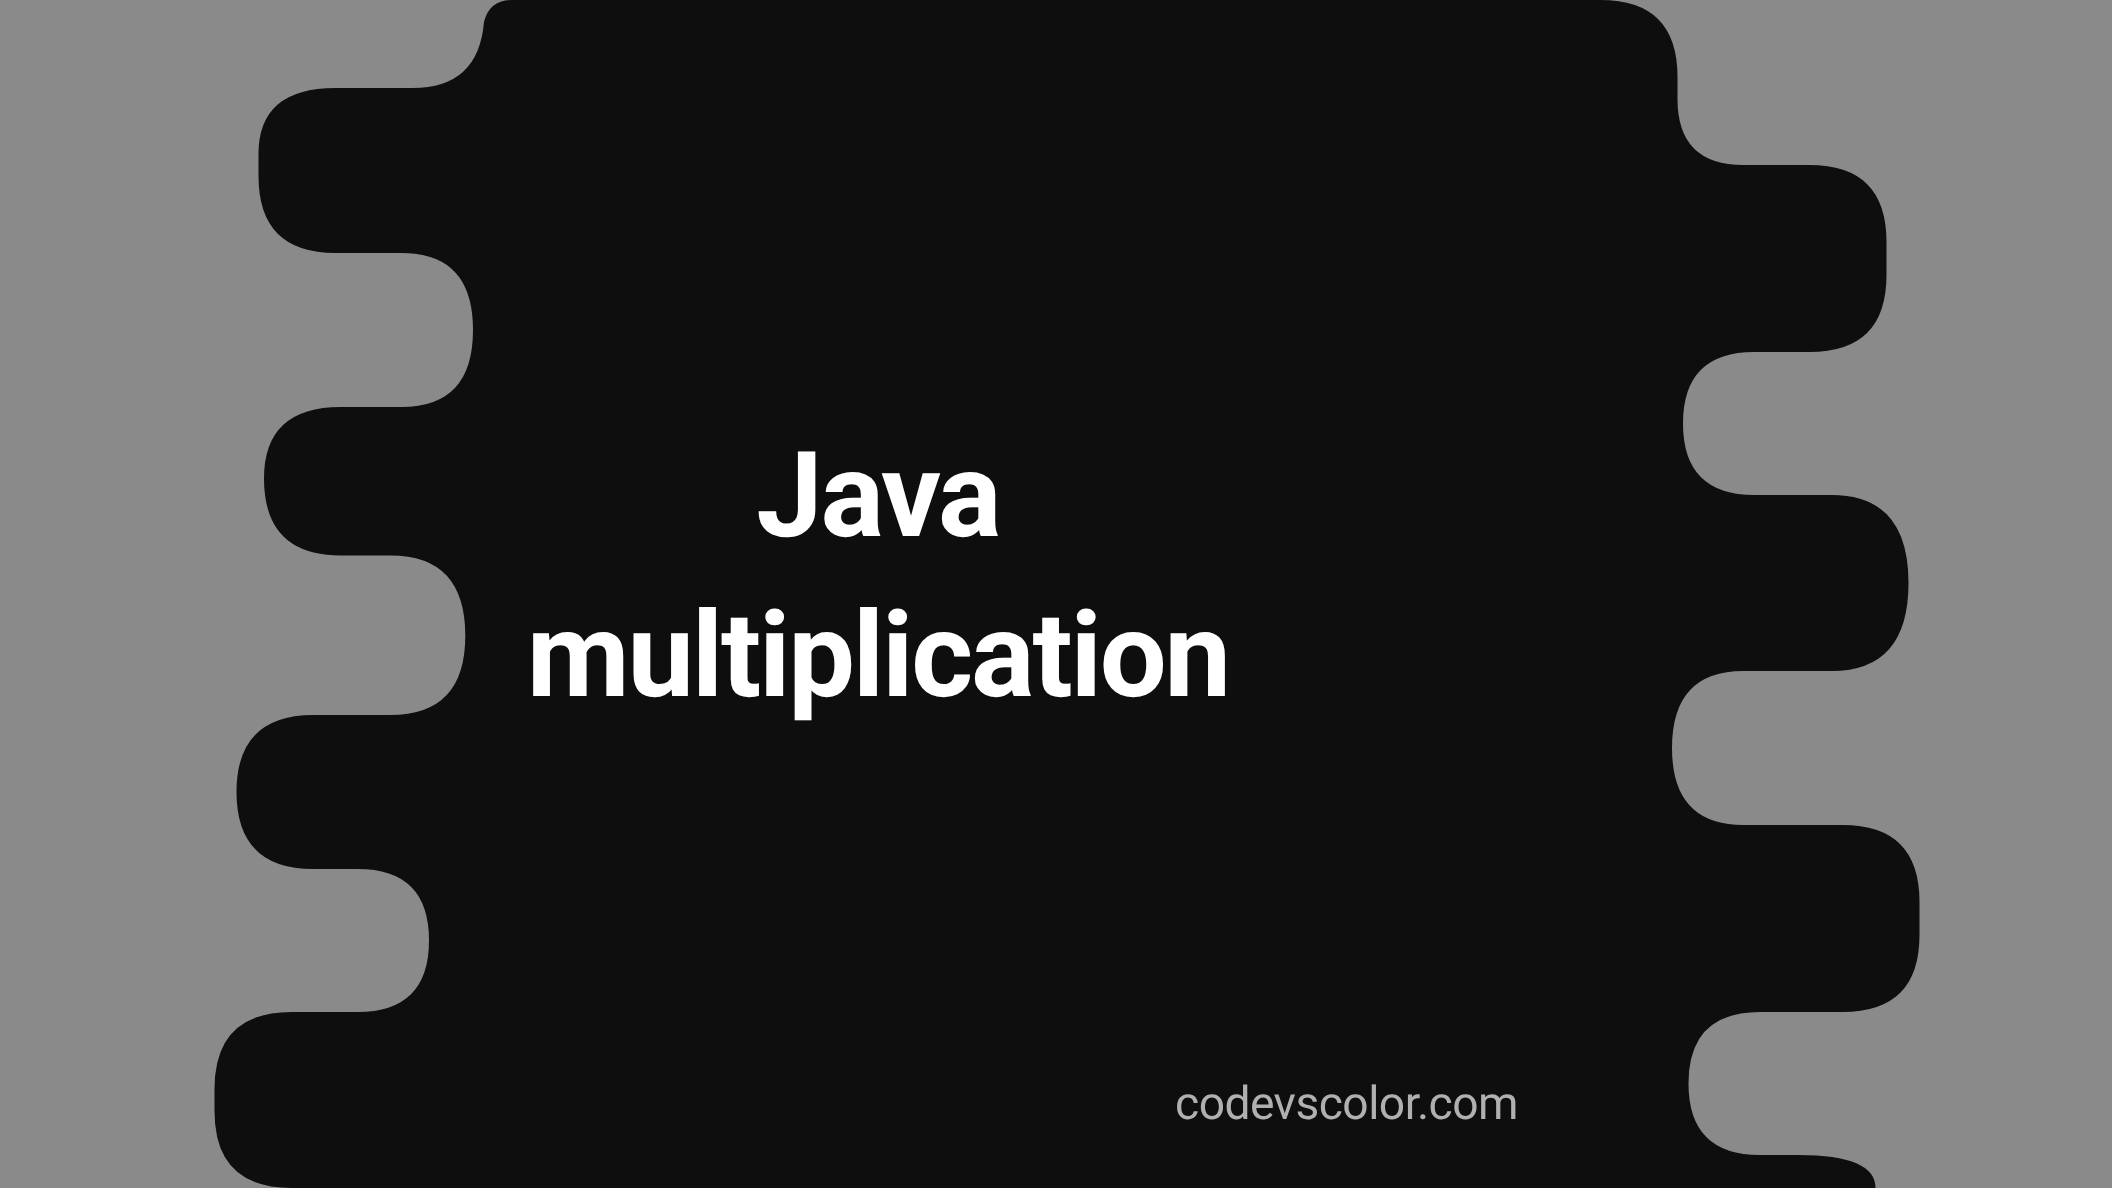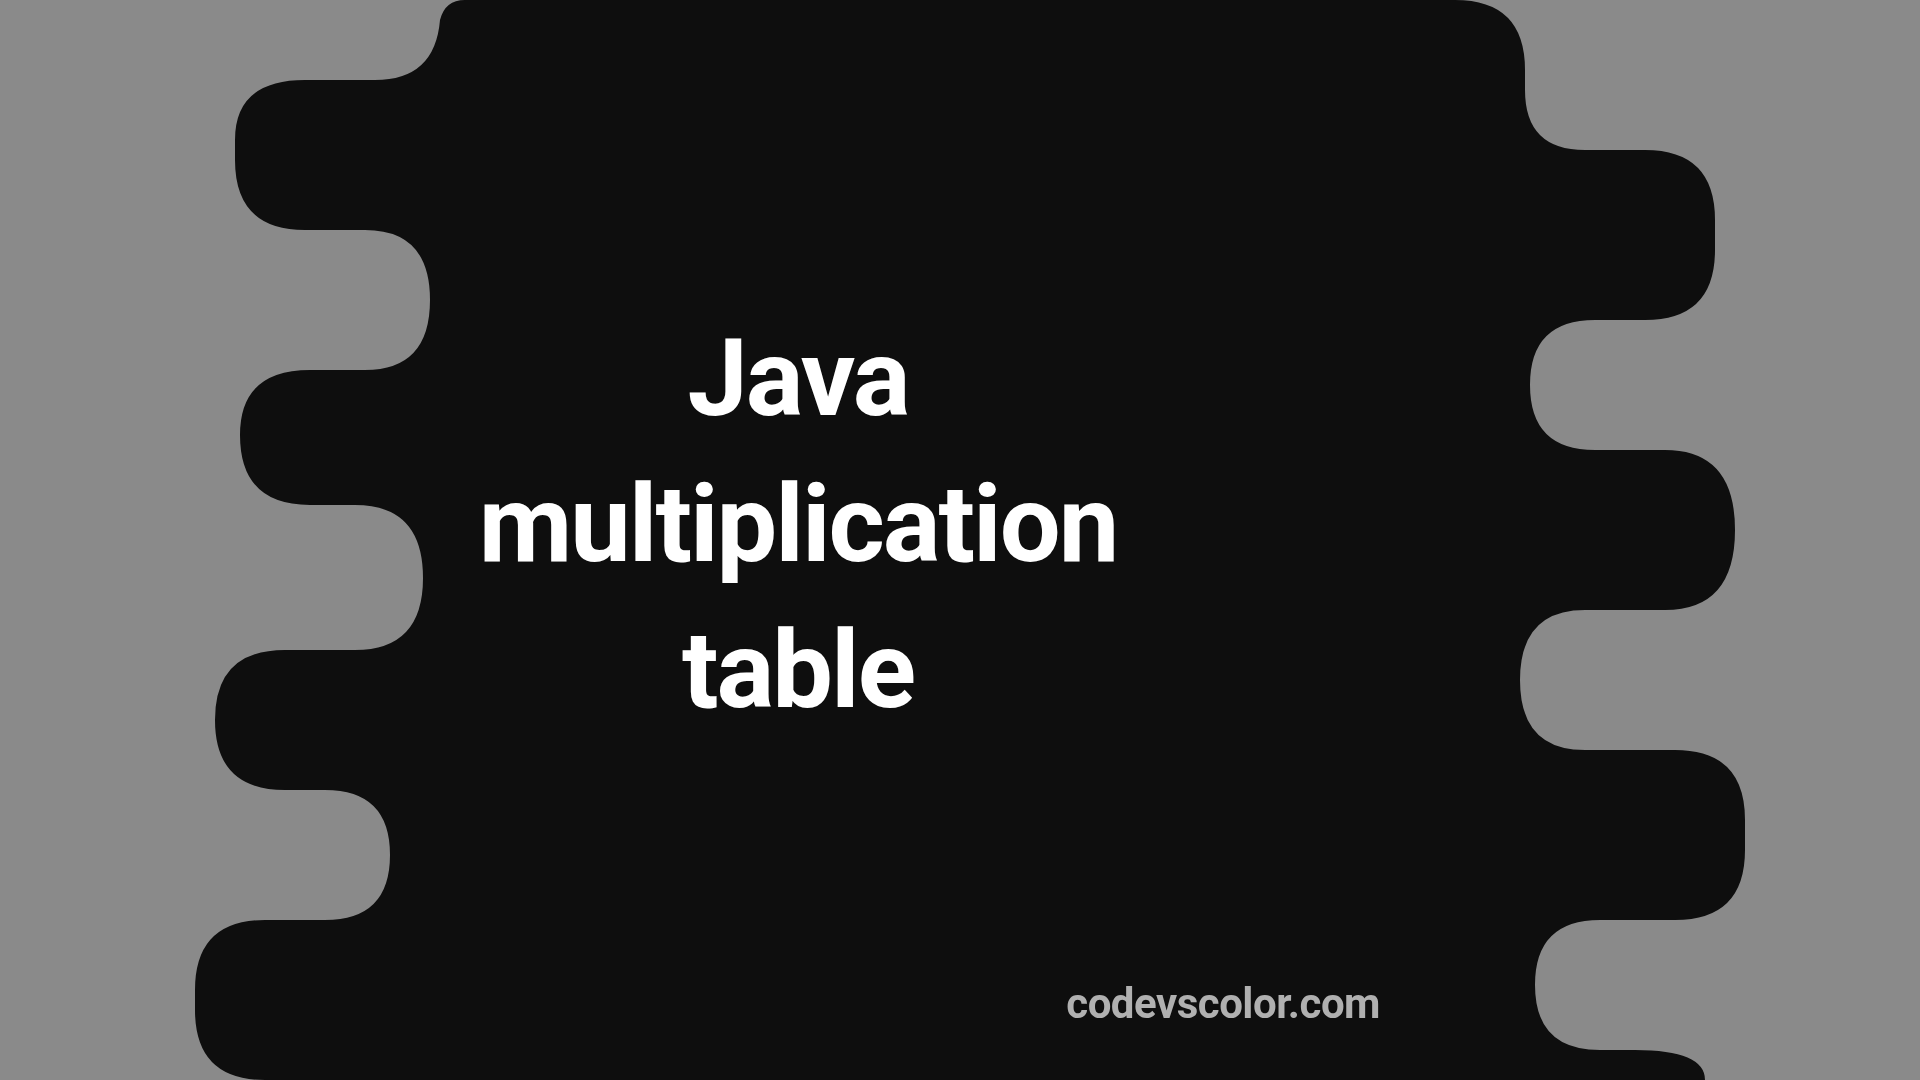--- a/index.html
+++ b/index.html
@@ -42,21 +42,21 @@
       line-height: 1.35;
       letter-spacing: -2px;
       margin-top: -30px;
     }
     .footer-text {
       position: absolute;
       bottom: 52px;
       right: 540px;
       color: #b0b0b0;
       font-size: 42px;
-      font-weight: 700;
+      font-weight: 400;
       letter-spacing: -0.5px;
     }
   </style>
 </head>
 <body>
 
 <svg class="blob-shape" viewBox="0 0 1650 1080" preserveAspectRatio="none">
   <path fill="#0e0e0e" d="
     M 330,0
     L 1320,0
@@ -114,17 +114,16 @@
     Q 300,80 305,20
     Q 310,0 330,0
     Z
   "></path>
 </svg>
 
 <div class="content-wrapper">
   <div class="title-text">
     <div>Java</div>
     <div>multiplication</div>
-    <div>table</div>
   </div>
 </div>
 
 <div class="footer-text">codevscolor.com</div>
 
 </body></html>

